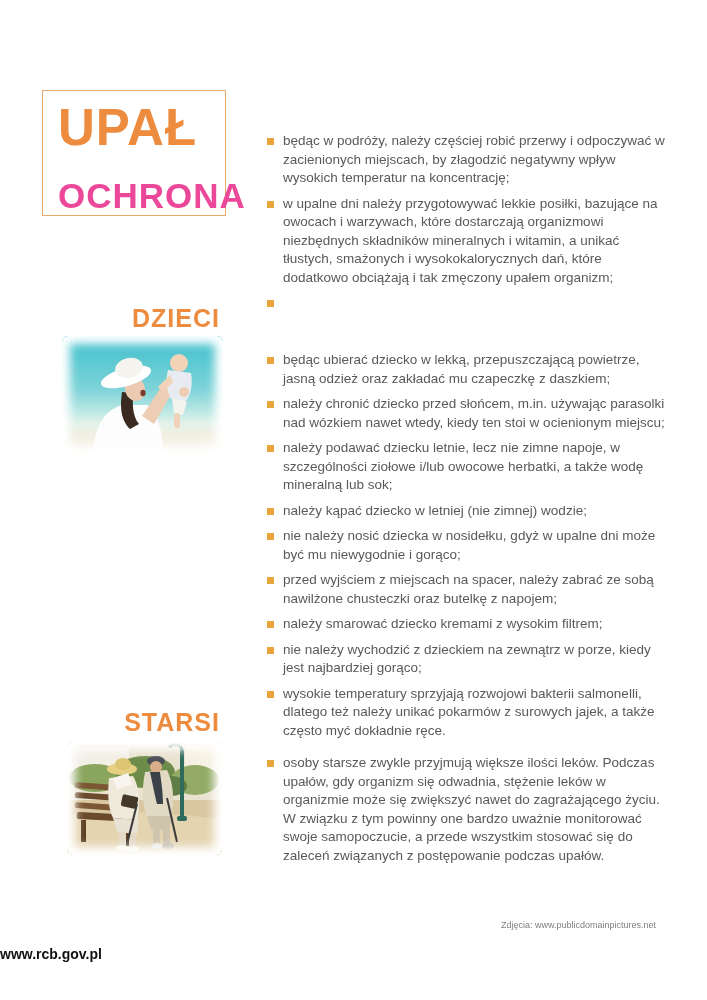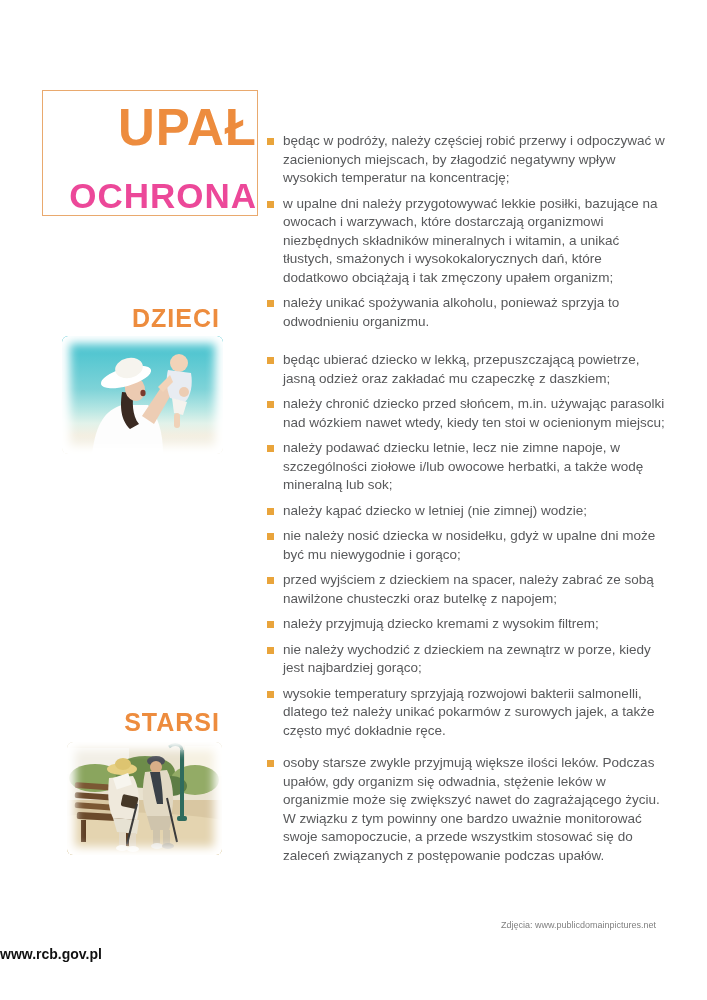--- a/index.html
+++ b/index.html
@@ -1,20 +1,20 @@
 <!DOCTYPE html>
 <html lang="pl"><head>
 <meta charset="utf-8">
 <style>
   html,body{margin:0;padding:0;background:#ffffff;}
   body{font-family:"Liberation Sans",sans-serif;}
   .page{position:relative;width:707px;height:1000px;background:#ffffff;overflow:hidden;margin:0 auto;}
 
-  .title-box{position:absolute;left:42px;top:90px;width:216px;height:126px;
-    border:1px solid #E9A96E;box-sizing:border-box;padding:8px 0 0 15px;text-align:right;}
+  .title-box{position:absolute;left:42px;top:90px;width:184px;height:126px;
+    border:1px solid #E9A96E;box-sizing:border-box;padding:8px 0 0 15px;}
   .title-main{font-size:51px;font-weight:bold;color:#ED8C3E;letter-spacing:1px;line-height:1.12;}
   .title-sub{font-size:35px;font-weight:bold;color:#ec4899;letter-spacing:1px;margin-top:20px;}
 
   .list{position:absolute;left:267px;width:398px;margin-top:48px;}
   #list-general{top:84px;}
   #list-dzieci{top:303px;}
   #list-starsi{top:706px;}
   .li{position:relative;padding-left:16px;margin-bottom:7px;font-size:13.5px;
       line-height:18.5px;color:#58595B;}
   .sq{position:absolute;left:0;top:6px;width:7px;height:7px;background:#E9A43B;}
@@ -51,21 +51,20 @@
     <span class="li-text">będąc w podróży, należy częściej robić przerwy i odpoczywać w zacienionych miejscach, by złagodzić negatywny wpływ wysokich temperatur na koncentrację;</span>
   </div>
 
   <div class="li">
     <span class="sq"></span>
     <span class="li-text">w upalne dni należy przygotowywać lekkie posiłki, bazujące na owocach i warzywach, które dostarczają organizmowi niezbędnych składników mineralnych i witamin, a unikać tłustych, smażonych i wysokokalorycznych dań, które dodatkowo obciążają i tak zmęczony upałem organizm;</span>
   </div>
 
   <div class="li">
     <span class="sq"></span>
-    <span class="li-text">należy unikać spożywania alkoholu, ponieważ sprzyja to odwodnieniu organizmu.</span>
   </div>
 </div>
 
   <div class="section-label" id="label-dzieci">DZIECI</div>
 
   <div class="photo" id="photo-children">
     <svg width="161" height="118" viewBox="0 0 161 118" xmlns="http://www.w3.org/2000/svg">
       <defs>
         <linearGradient id="sea" x1="0" y1="0" x2="0" y2="1">
           <stop offset="0" stop-color="#3ec0cd"></stop>
@@ -115,26 +114,26 @@
     <span class="li-text">należy kąpać dziecko w letniej (nie zimnej) wodzie;</span>
   </div>
 
   <div class="li">
     <span class="sq"></span>
     <span class="li-text">nie należy nosić dziecka w nosidełku, gdyż w upalne dni może być mu niewygodnie i gorąco;</span>
   </div>
 
   <div class="li">
     <span class="sq"></span>
-    <span class="li-text">przed wyjściem z dzieckiem na spacer, należy zabrać ze sobą nawilżone chusteczki oraz butelkę z napojem;</span>
-  </div>
-
-  <div class="li">
-    <span class="sq"></span>
-    <span class="li-text">należy przyjmują dziecko kremami z wysokim filtrem;</span>
+    <span class="li-text">przed wyjściem z miejscach na spacer, należy zabrać ze sobą nawilżone chusteczki oraz butelkę z napojem;</span>
+  </div>
+
+  <div class="li">
+    <span class="sq"></span>
+    <span class="li-text">należy smarować dziecko kremami z wysokim filtrem;</span>
   </div>
 
   <div class="li">
     <span class="sq"></span>
     <span class="li-text">nie należy wychodzić z dzieckiem na zewnątrz w porze, kiedy jest najbardziej gorąco;</span>
   </div>
 
   <div class="li">
     <span class="sq"></span>
     <span class="li-text">wysokie temperatury sprzyjają rozwojowi bakterii salmonelli, dlatego też należy unikać pokarmów z surowych jajek, a także często myć dokładnie ręce.</span>

